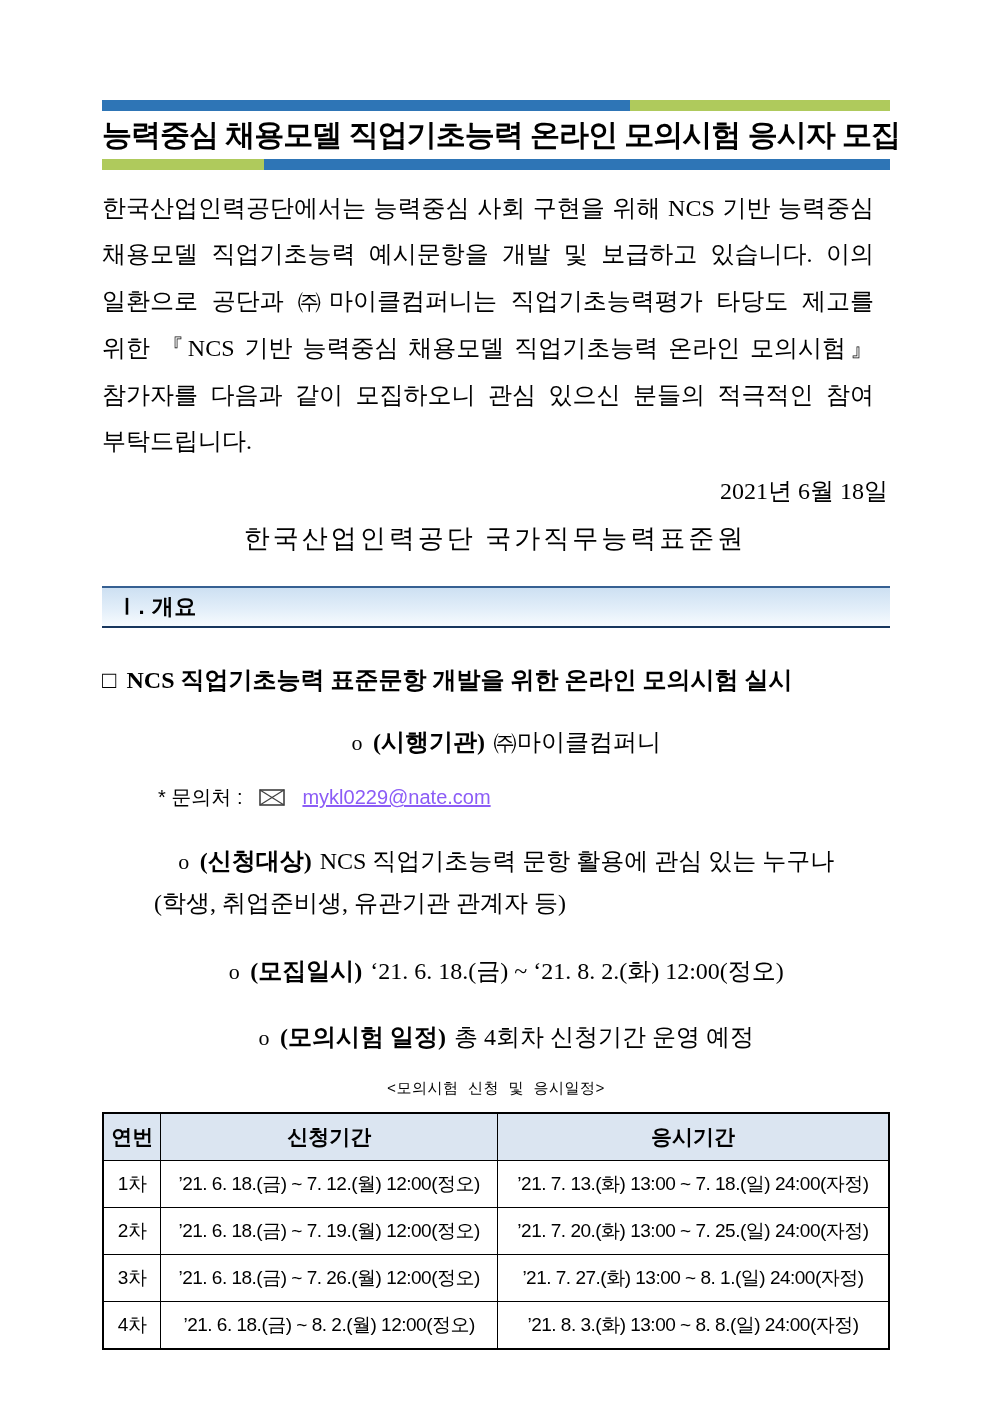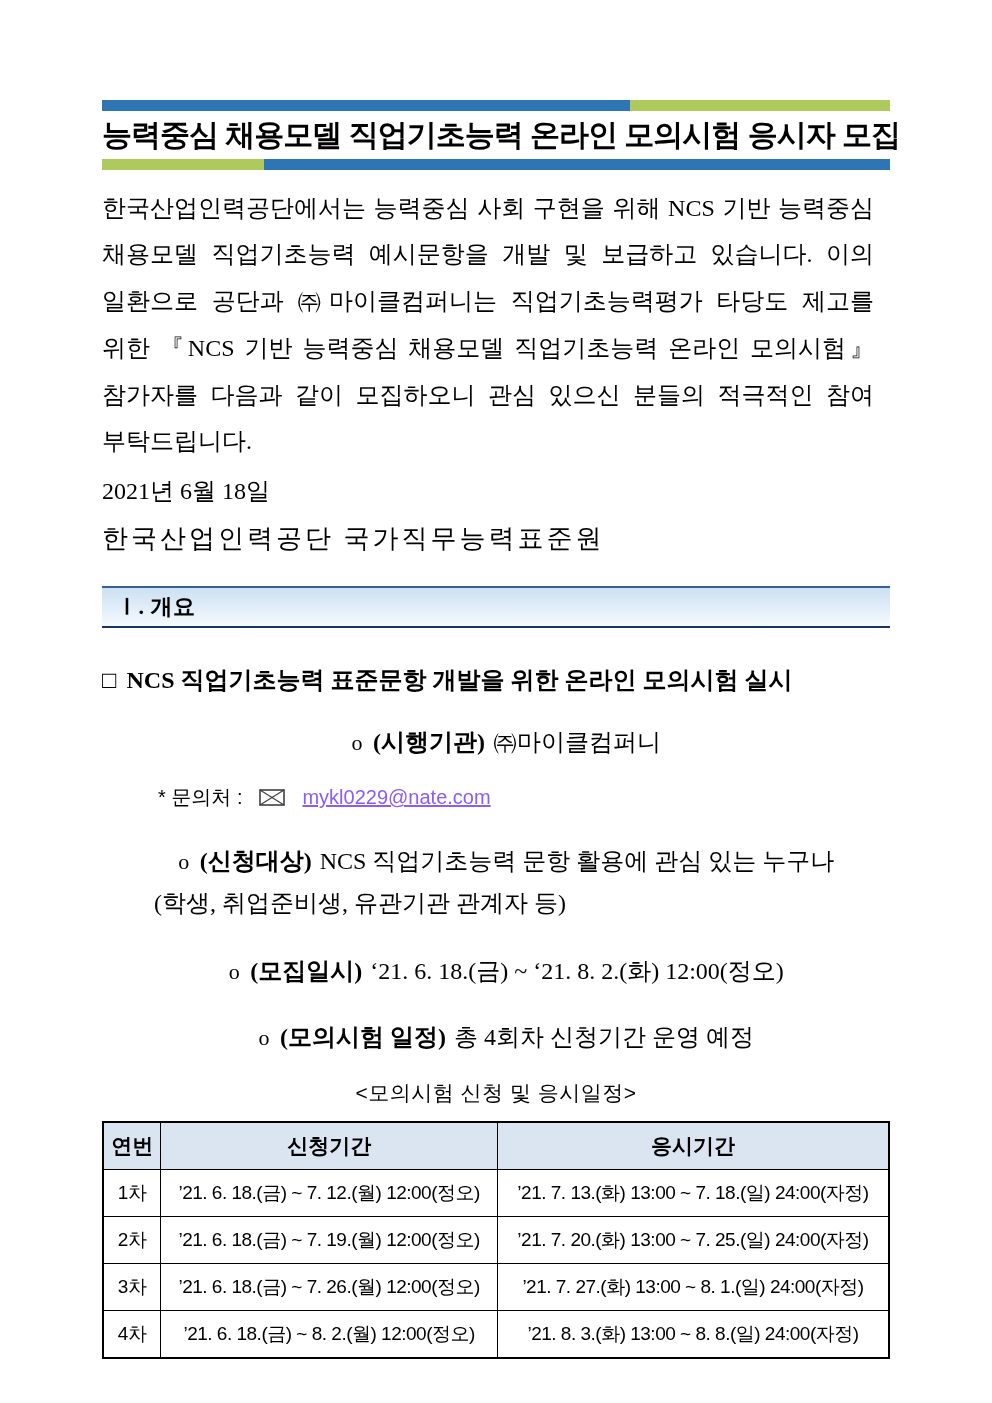--- a/index.html
+++ b/index.html
@@ -25,31 +25,31 @@
     font-family:"Liberation Sans","DejaVu Sans",sans-serif;
     font-size:30px;line-height:1.25;font-weight:800;
     letter-spacing:-1px;text-align:left;white-space:nowrap;
   }
   
   .intro{
     margin:15px 16px 0 0;
     font-size:24px;line-height:1.95;
     text-align:justify;word-break:keep-all;
   }
-  .date-line{margin:10px 2px 0 0;font-size:24px;text-align:left;}
-  .org-line{margin:14px 2px 0 0;font-size:26px;letter-spacing:3px;text-align:left;}
+  .date-line{margin:10px 2px 0 0;font-size:24px;text-align:right;}
+  .org-line{margin:14px 2px 0 0;font-size:26px;letter-spacing:3px;text-align:center;}
   
   .section-heading{
     margin-top:30px;height:42px;box-sizing:border-box;
     display:flex;align-items:center;
     padding-left:14px;
     border-top:2px solid #366092;
     border-bottom:2px solid #17365d;
     background:linear-gradient(180deg,#cde0f2 0%,#e2eef9 55%,#f7fbfe 100%);
-    font-family:Liberation Serif, serif;
+    font-family:Liberation Sans, sans-serif;
     font-size:22px;font-weight:700;letter-spacing:0.5px;
   }
   
   .main-point{
     margin:36px 0 0 0;
     font-size:24px;font-weight:700;word-break:keep-all;
   }
   .main-point .sq{font-weight:400;margin-right:10px;}
   
   .item{margin:30px 0 0 0;padding-left:10px;font-size:24px;word-break:keep-all;text-align:center;}
@@ -62,22 +62,22 @@
   .contact-note{
     margin:26px 0 0 0;padding-left:56px;
     font-family:"Liberation Sans","DejaVu Sans",sans-serif;
     font-size:20px;display:flex;align-items:center;gap:17px;
   }
   .contact-note a.email{color:#8b5cf6;text-decoration:underline;cursor:pointer;}
   .envelope{display:inline-flex;align-items:center;}
   
   .table-caption{
     margin:26px 0 0 0;text-align:center;
-    font-family:Liberation Sans, sans-serif;
-    font-size:21px;letter-spacing:0.5px;
+    font-family:Liberation Mono, monospace;
+    font-size:15px;letter-spacing:0.5px;
   }
   table.schedule{
     margin-top:14px;width:100%;border-collapse:collapse;
     border:2px solid #000;
     font-family:"Liberation Sans","DejaVu Sans",sans-serif;
     font-size:19px;table-layout:fixed;
   }
   table.schedule th{
     background:#dbe5f1;border:1px solid #000;
     height:44px;font-size:21px;font-weight:700;text-align:center;margin-top:28px;

